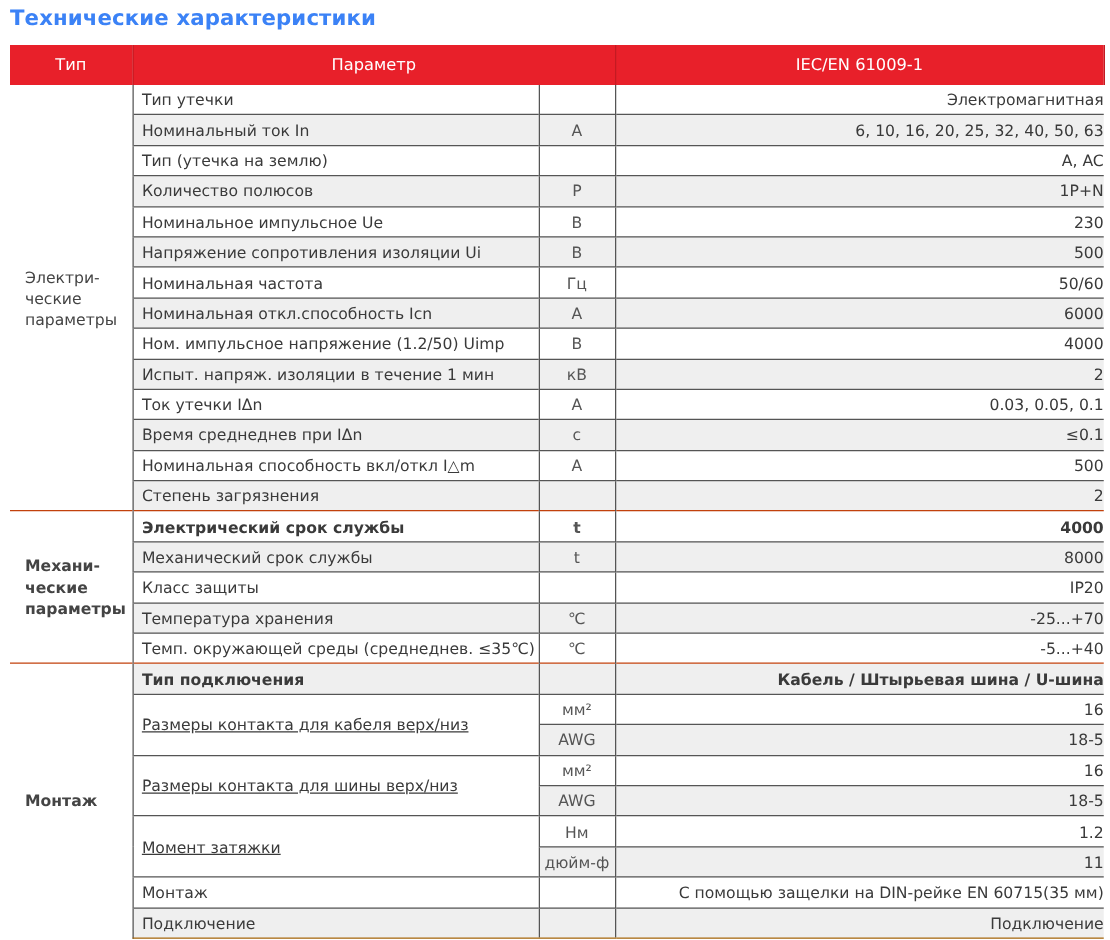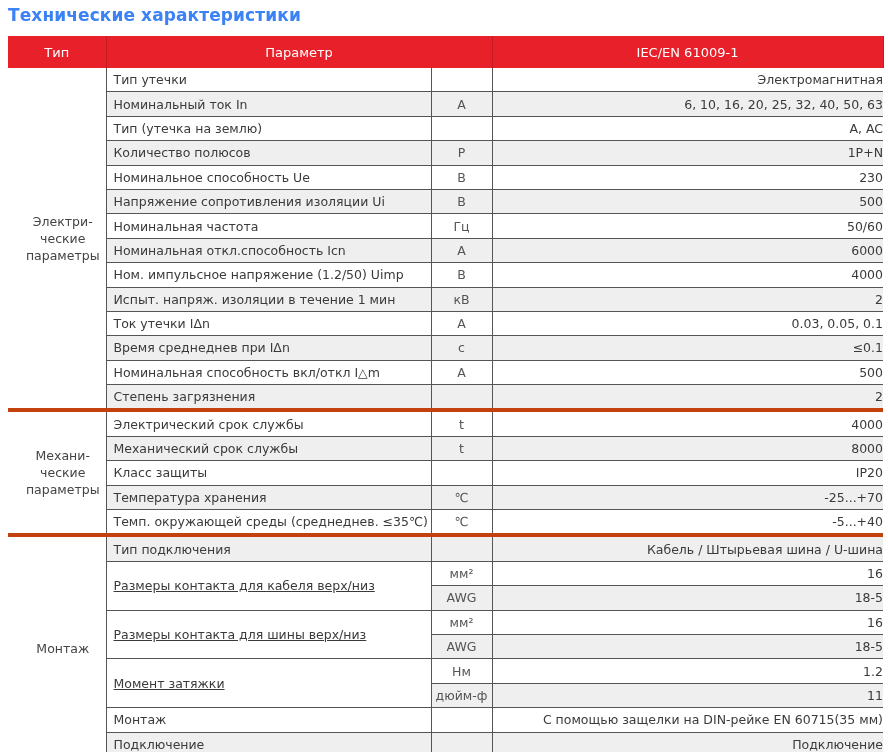--- a/index.html
+++ b/index.html
@@ -10,29 +10,29 @@
   table.spec { position: absolute; left: 8px; top: 36px; width: 875px;
                border-collapse: collapse; table-layout: fixed; font-size: 12.5px; }
   table.spec col.c-type { width: 98px; }
   table.spec col.c-param { width: 325px; }
   table.spec col.c-unit { width: 61px; }
   table.spec col.c-val { width: 391px; }
   thead th { background: #e8202a; color: #ffffff; font-weight: normal; height: 32px;
              font-size: 13px; padding: 0; border-left: 1px solid #c41a22; border-right: 1px solid #c41a22; }
   thead th:first-child { border-left: none; }
   tbody td { height: 23.4px; padding: 0; border-top: 1px solid #555; vertical-align: middle; white-space: nowrap; }
-  tbody td.type { background: #ffffff; border-top: 1px solid #555; text-align: center; padding-left: 12px;
+  tbody td.type { background: #ffffff; border-top: 1px solid #555; text-align: left; padding-left: 12px;
                   line-height: 17px; color: #444; font-size: 12.5px; white-space: normal; }
   tbody td.param { padding-left: 7px; border-left: 1px solid #555; }
   tbody td.unit { text-align: center; border-left: 1px solid #555; color: #555; }
   tbody td.val { text-align: right; border-left: 1px solid #555; }
   tbody tr.shade td.param, tbody tr.shade td.unit, tbody tr.shade td.val { background: #efefef; }
   tbody tr.first td { border-top: none; }
-  tbody tr.sec td { border-top: 4px solid #c2410c; }
-  tbody tr:last-child td { border-bottom: 6px solid #a16207; }
+  tbody tr.sec td { border-top: 1px solid #c2410c; font-weight: bold; }
+  tbody tr:last-child td { border-bottom: 1px solid #a16207; }
   td.param.merged { background: #ffffff !important; text-decoration: underline; }
 </style>
 </head>
 <body>
 
 <div class="title">Технические характеристики</div>
 
 <table class="spec">
   <colgroup>
     <col class="c-type">
@@ -63,21 +63,21 @@
         <td class="param">Тип (утечка на землю)</td>
         <td class="unit"></td>
         <td class="val">A, AC</td>
       </tr>
       <tr class="shade">
         <td class="param">Количество полюсов</td>
         <td class="unit">P</td>
         <td class="val">1P+N</td>
       </tr>
       <tr>
-        <td class="param">Номинальное способность Ue</td>
+        <td class="param">Номинальное импульсное Ue</td>
         <td class="unit">В</td>
         <td class="val">230</td>
       </tr>
       <tr class="shade">
         <td class="param">Напряжение сопротивления изоляции Ui</td>
         <td class="unit">В</td>
         <td class="val">500</td>
       </tr>
       <tr>
         <td class="param">Номинальная частота</td>

